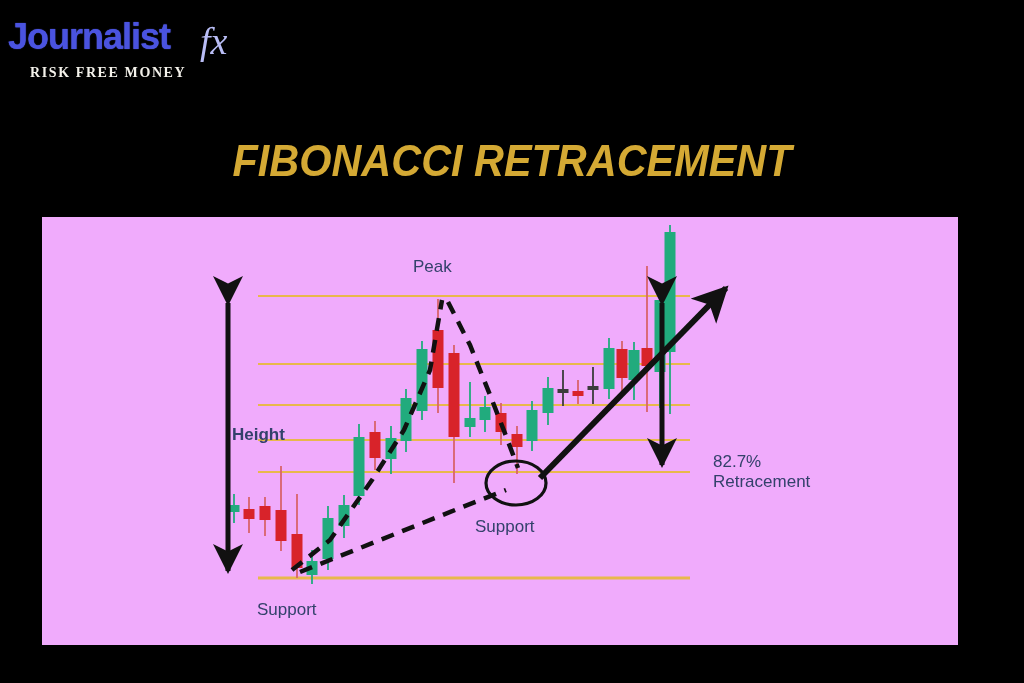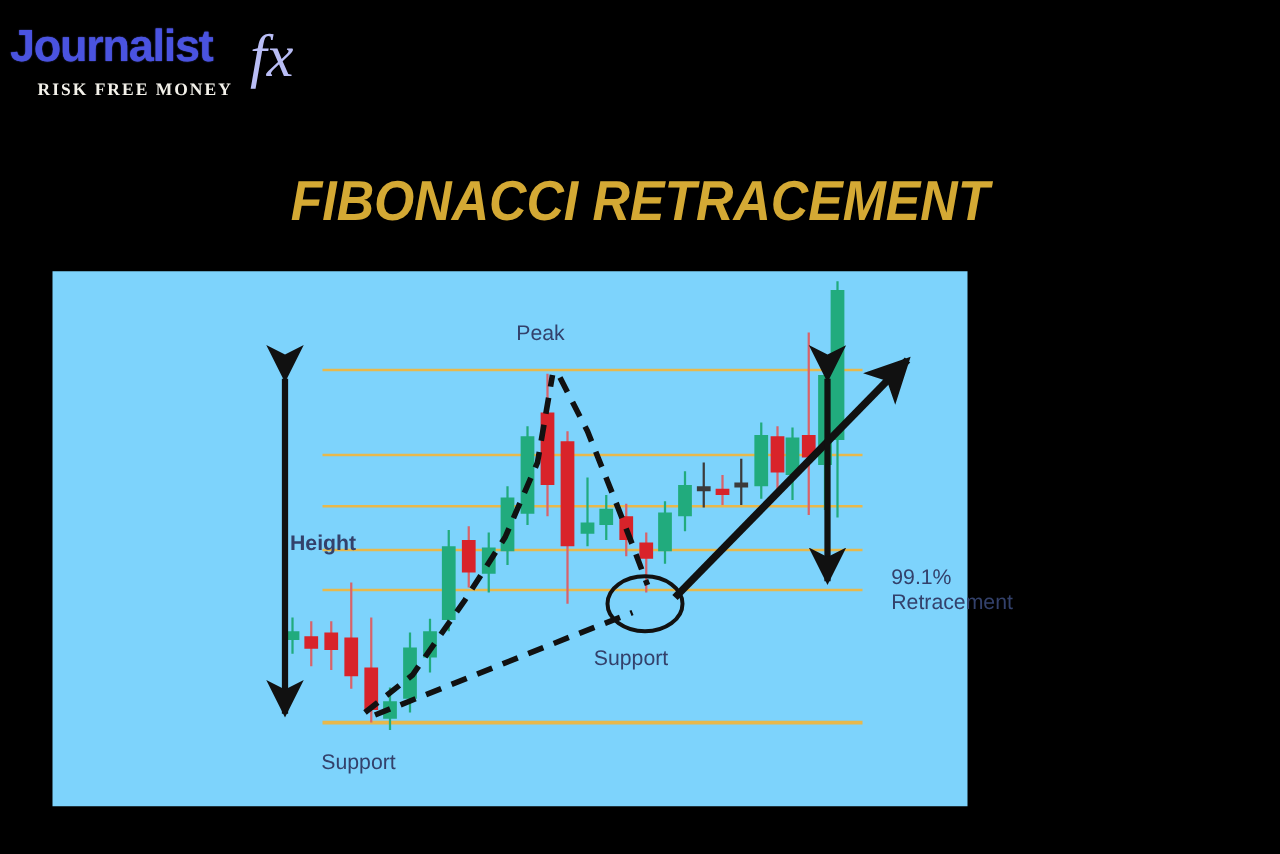--- a/index.html
+++ b/index.html
@@ -24,21 +24,21 @@
     font-size:36px;
     letter-spacing:-1px;
     color:#4a53e0;
     text-shadow:0 0 1px #5a63f0;
     line-height:1;
   }
   .logo-fx{
     position:absolute;left:200px;top:22px;
     font-family:"Liberation Serif", serif;
     font-style:italic;
-    font-size:48px;
+    font-size:38px;
     color:#b9bdf5;
     line-height:1;
   }
   .logo-sub{
     position:absolute;left:30px;top:66px;
     font-family:"Liberation Serif", serif;
     font-weight:bold;
     font-size:14px;
     letter-spacing:1.6px;
     color:#f3f1ea;
@@ -56,22 +56,22 @@
     letter-spacing:0px;
     color:#d4a934;
     transform:scaleX(0.92);
     line-height:1;
   }
 
   
   .panel{
     position:absolute;
     left:42px;top:217px;
-    width:732px;height:428px;
-    background:#7dd3fc;
+    width:916px;height:428px;
+    background:#f0abfc;
   }
   .chart-svg{position:absolute;left:0;top:0;width:916px;height:428px;display:block;}
 
   .lbl{
     position:absolute;
     font-family:"Liberation Sans", sans-serif;
     color:#33416b;
     font-size:17px;
     line-height:1.18;
     white-space:pre;
@@ -235,17 +235,17 @@
         <ellipse cx="474" cy="266" rx="30" ry="22" fill="none" stroke="#111111" stroke-width="3.2"></ellipse>
         <line x1="498" y1="261" x2="684" y2="71" stroke="#111111" stroke-width="6" marker-end="url(#ah)"></line>
         <line x1="186" y1="86" x2="186" y2="354" stroke="#111111" stroke-width="5" marker-start="url(#ah)" marker-end="url(#ah)"></line>
         <line x1="620" y1="86" x2="620" y2="248" stroke="#111111" stroke-width="5" marker-start="url(#ah)" marker-end="url(#ah)"></line>
       </svg>
 
     <div class="lbl lbl-peak">Peak</div>
     <div class="lbl lbl-height">Height</div>
     <div class="lbl lbl-trough">Support</div>
     <div class="lbl lbl-support">Support</div>
-    <div class="lbl lbl-retr">99.1%
+    <div class="lbl lbl-retr">82.7%
 Retracement</div>
   </div>
 
 </div>
 
 </body></html>

